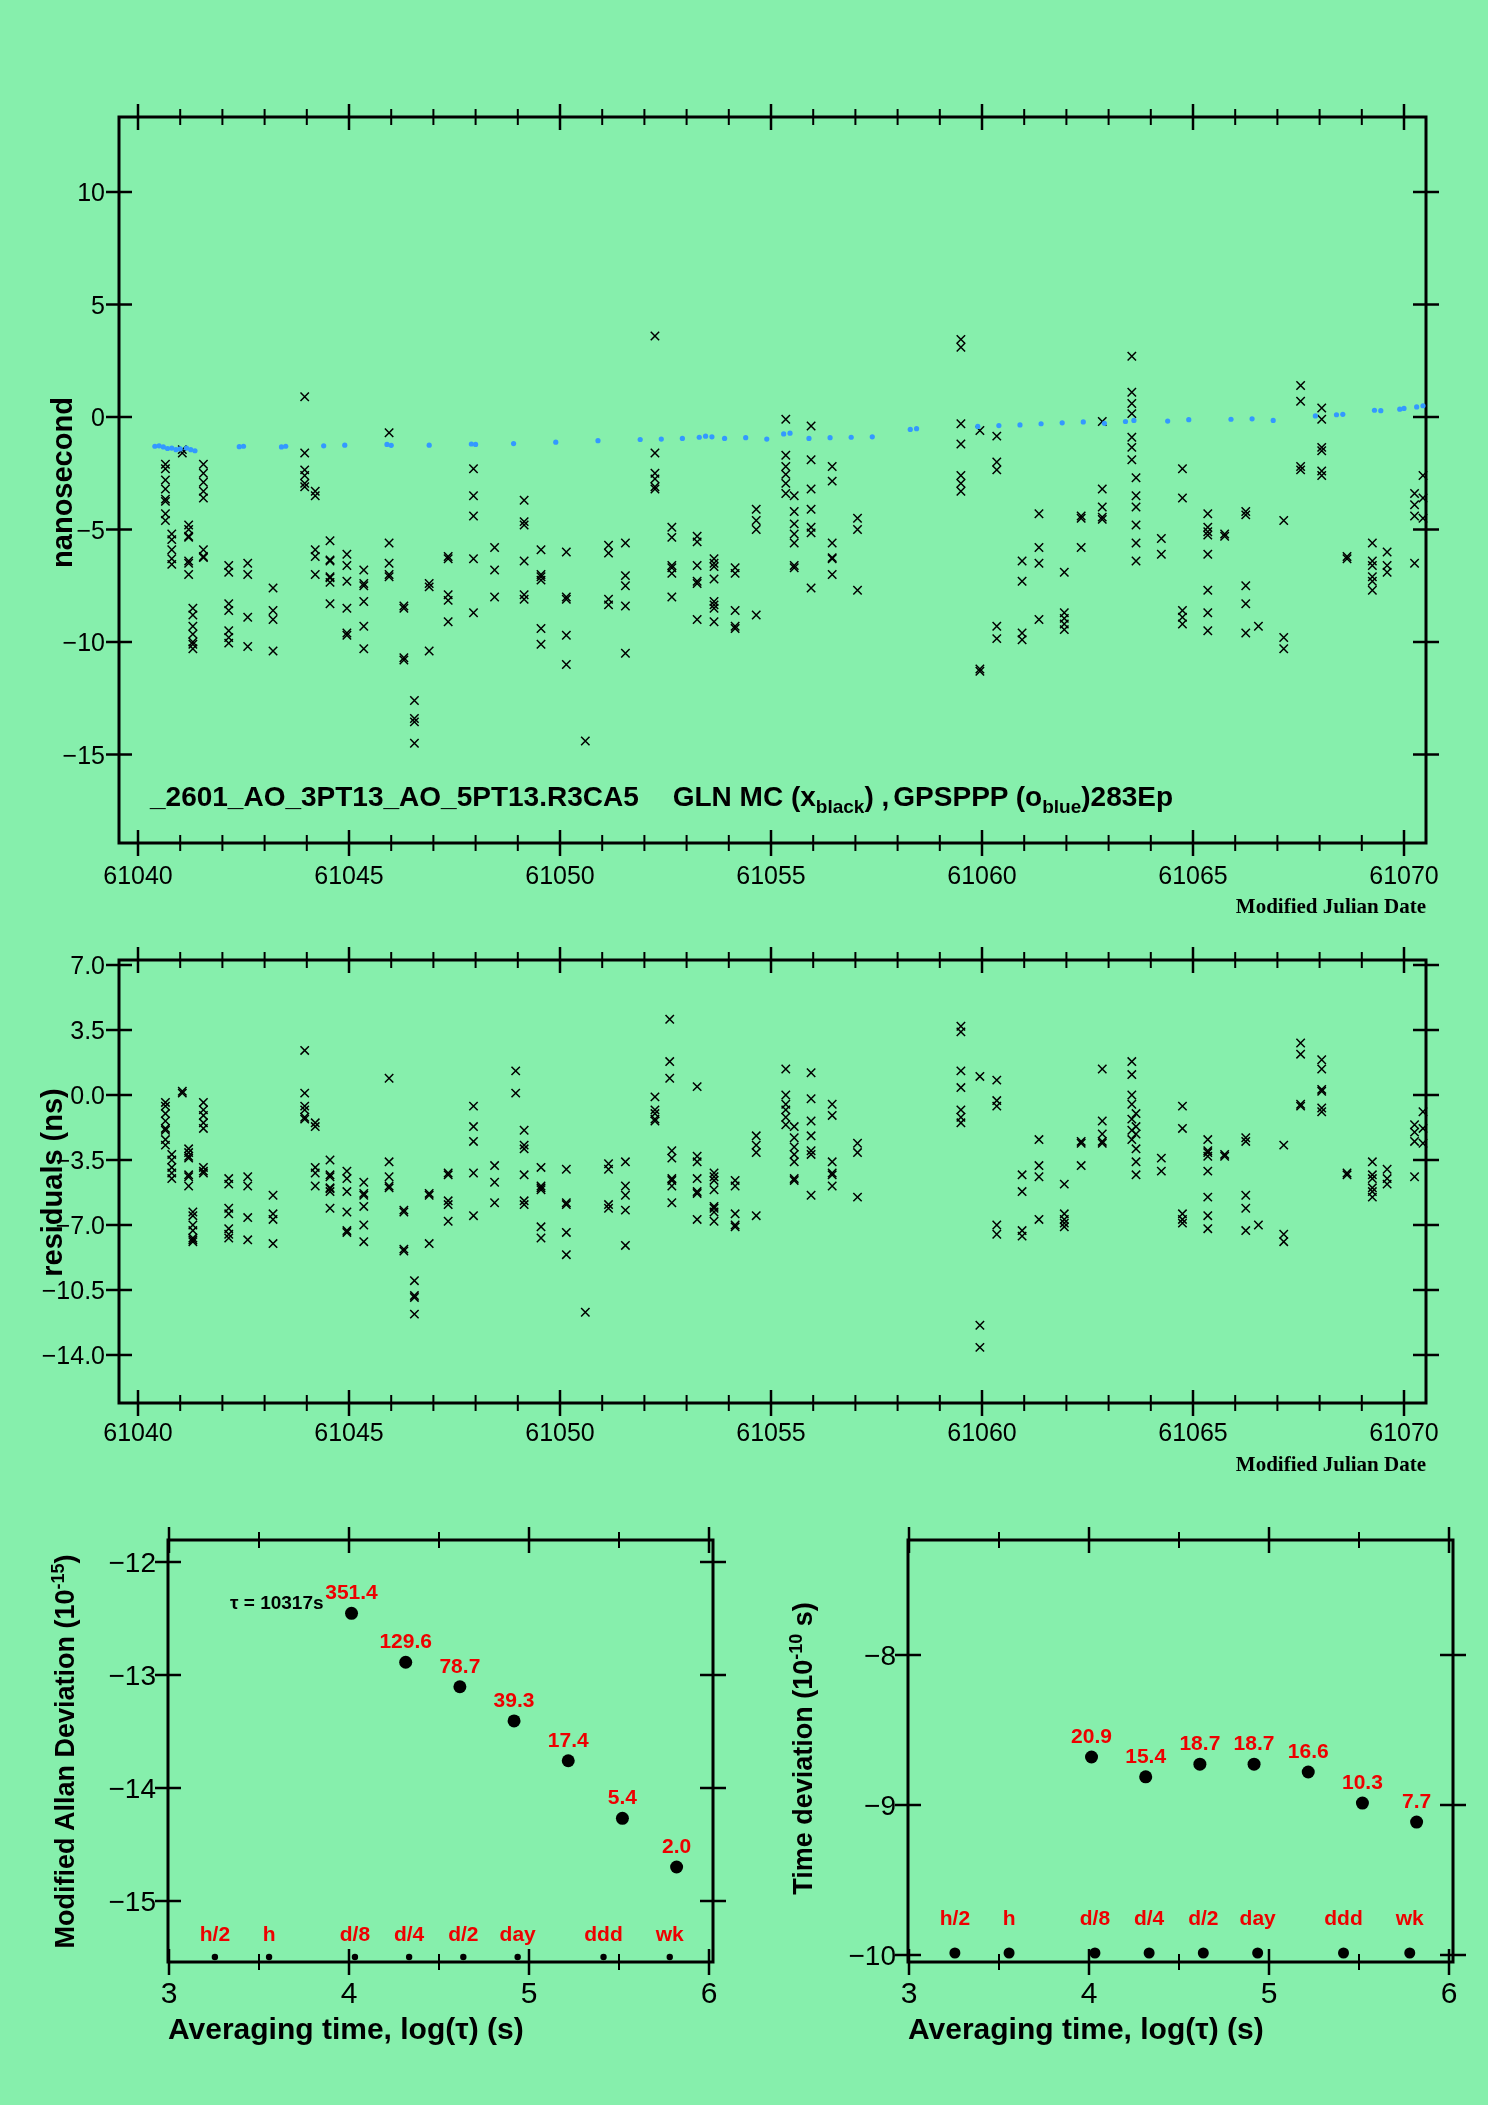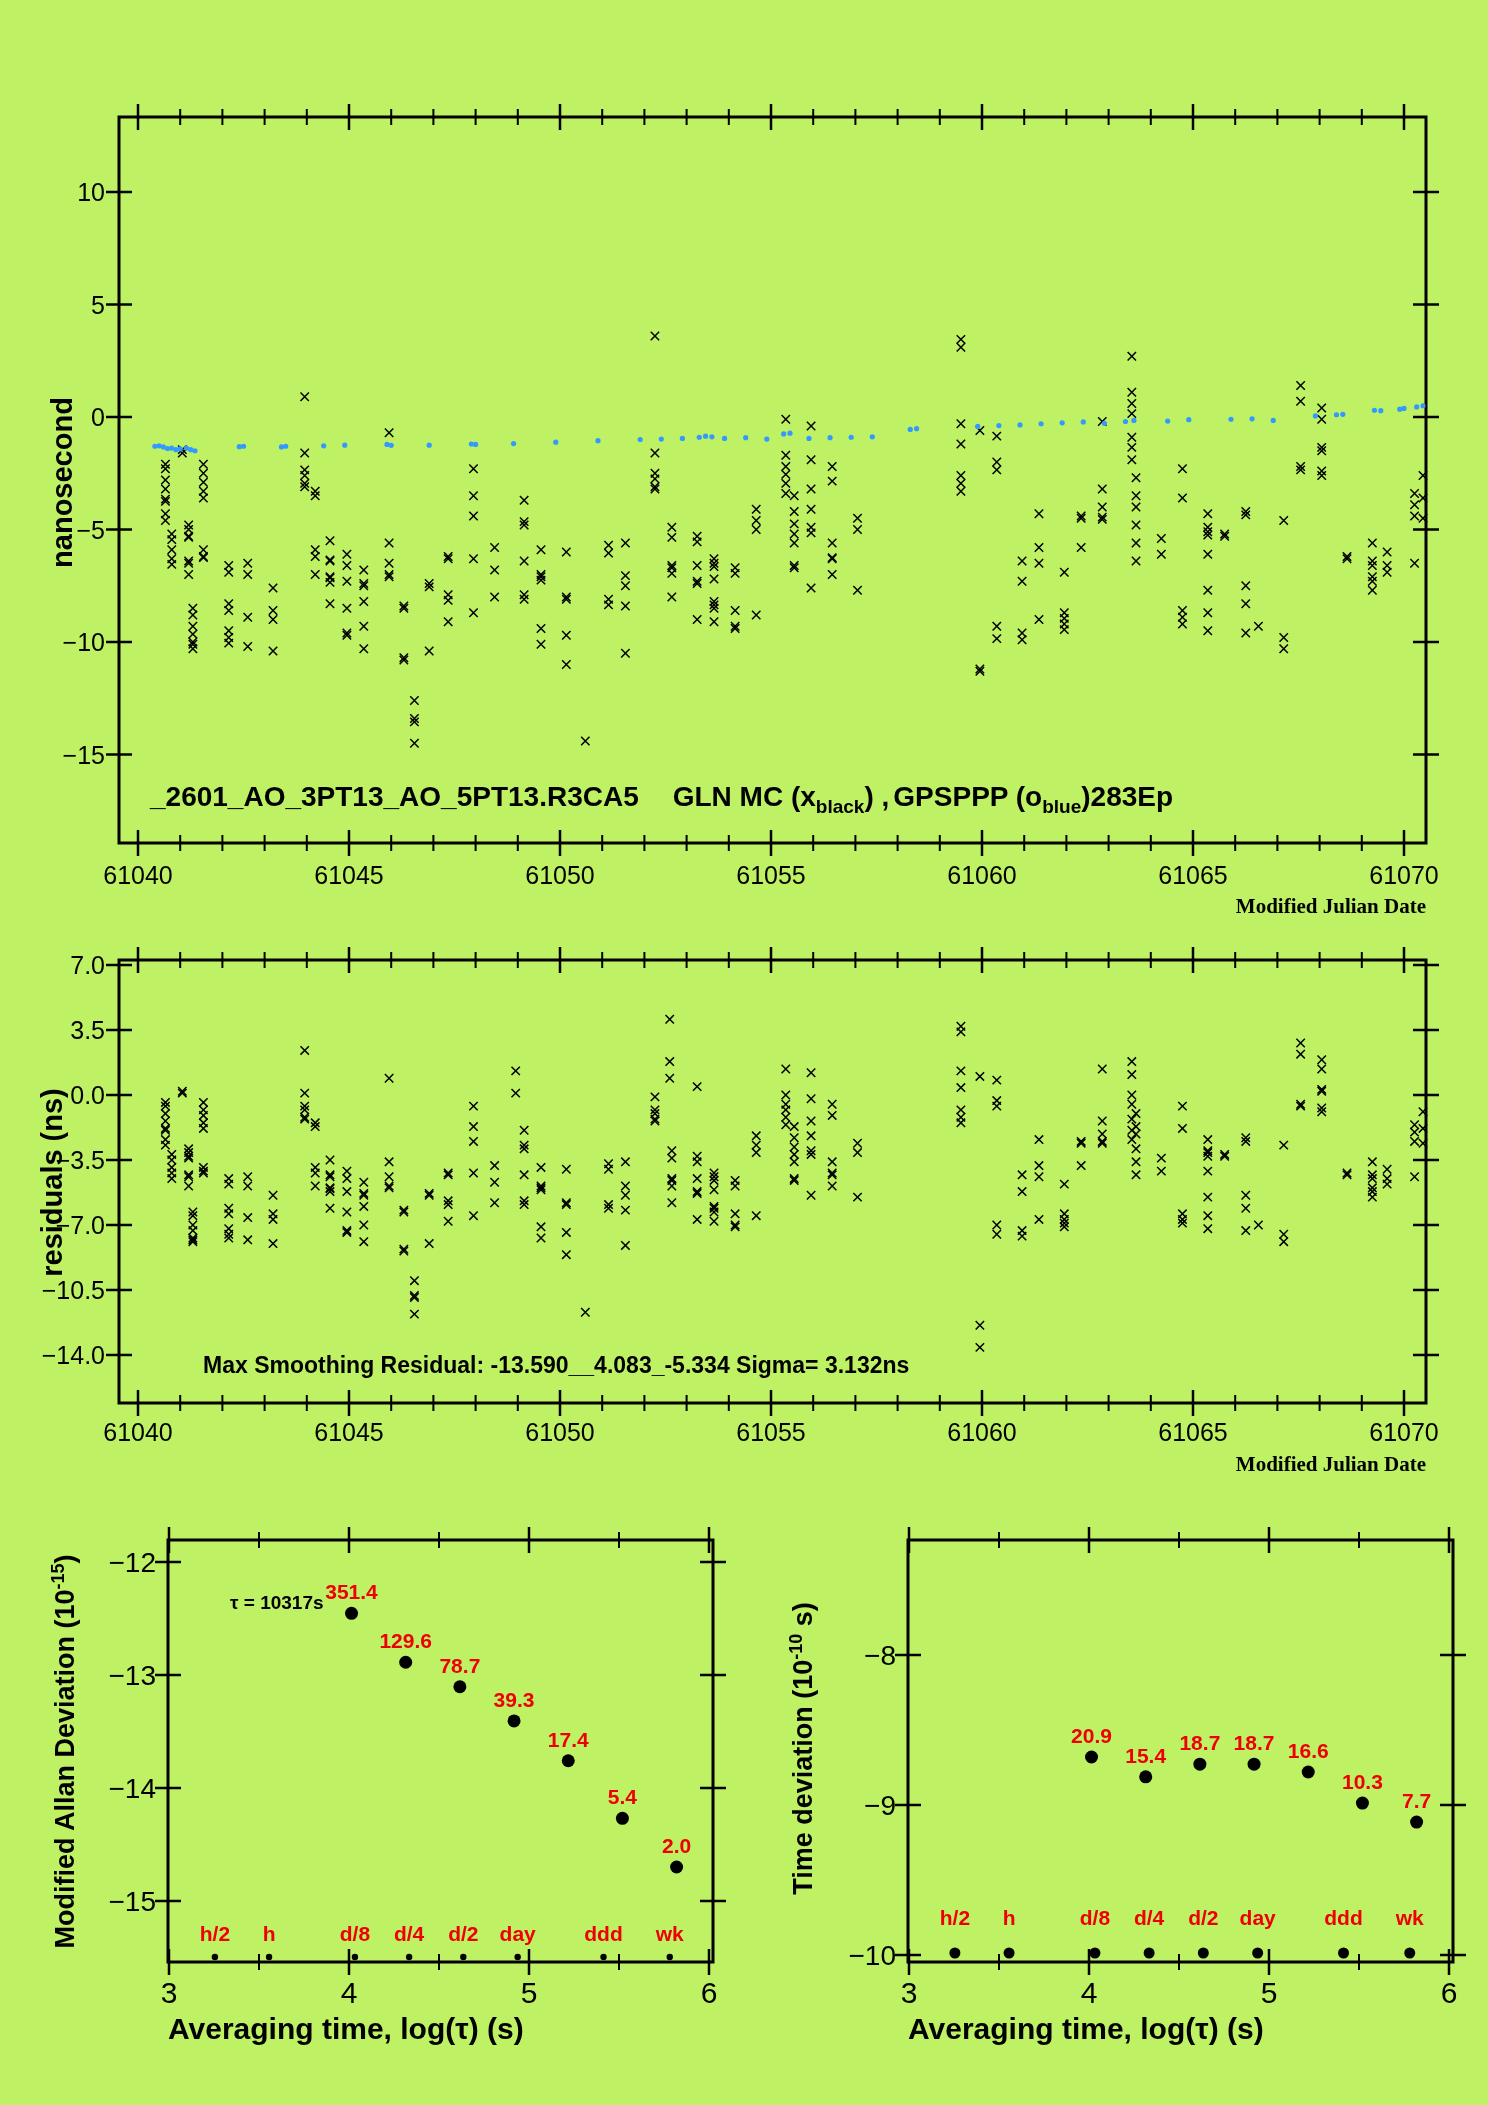--- a/index.html
+++ b/index.html
@@ -1,16 +1,16 @@
 <!DOCTYPE html>
 <html><head>
 <meta charset="utf-8">
 <style>
   html,body{margin:0;padding:0;background:#888;}
-  .canvas{position:relative;width:1488px;height:2105px;background:#bef264;
+  .canvas{position:relative;width:1488px;height:2105px;background:#86efac;
           font-family:"Liberation Sans", sans-serif;color:#000;overflow:hidden;margin:0 auto;}
   svg{position:absolute;left:0;top:0;}
   .abs{position:absolute;white-space:nowrap;}
   .vpoint{position:absolute;width:0;height:0;display:flex;align-items:center;justify-content:center;overflow:visible;}
   .vtext{transform:rotate(-90deg);white-space:nowrap;font-weight:bold;}
   .ax-title{font-weight:bold;font-size:21px;text-align:right;font-family:Liberation Serif, serif;}
   .bt-title{font-weight:bold;font-size:30px;text-align:left;}
   .vs1{font-size:29px;}
   .vs2{font-size:27px;}
   .main-title{font-weight:bold;font-size:28px;letter-spacing:0px;}
@@ -1033,21 +1033,20 @@
   <div class="vpoint" style="left:62px;top:482px;">
     <span class="vtext vs1">nanosecond</span>
   </div>
   <div class="abs ax-title" style="left:119px;top:894px;width:1307px;">Modified Julian Date</div>
 
   <div class="vpoint" style="left:52px;top:1182px;">
     <span class="vtext vs1">residuals (ns)</span>
   </div>
   <div class="abs ax-title" style="left:119px;top:1452px;width:1307px;">Modified Julian Date</div>
 
-  <div class="abs annot" style="left:203px;top:1352px;">Max Smoothing Residual: -13.590__4.083_-5.334  Sigma= 3.132ns</div>
 
   <div class="vpoint" style="left:64px;top:1751px;">
     <span class="vtext vs2"><span>Modified Allan Deviation (10</span><sup>-15</sup><span>)</span></span>
   </div>
   <div class="vpoint" style="left:802px;top:1748px;">
     <span class="vtext vs2"><span>Time deviation (10</span><sup>-10</sup><span> s)</span></span>
   </div>
 
   <div class="abs tau" style="left:230px;top:1592px;">τ = 10317s</div>
 

